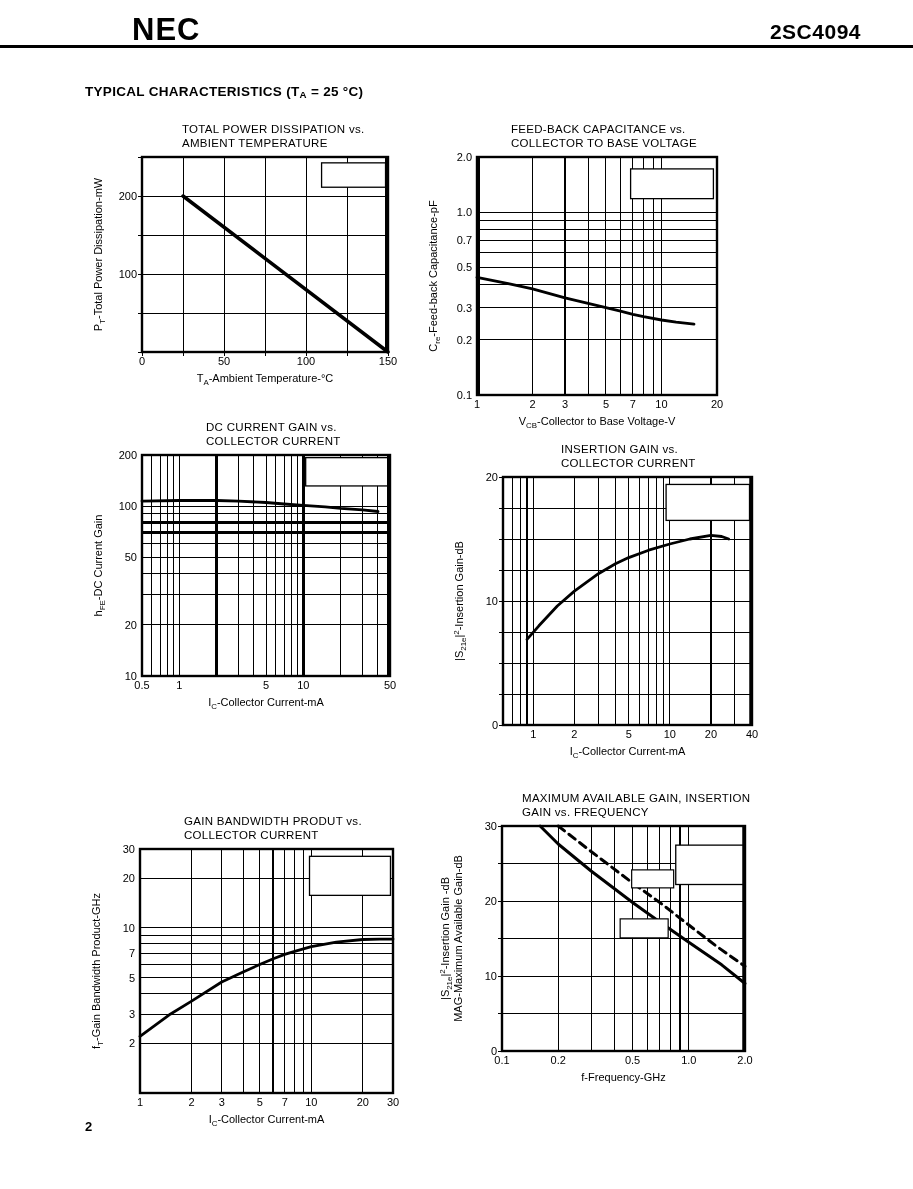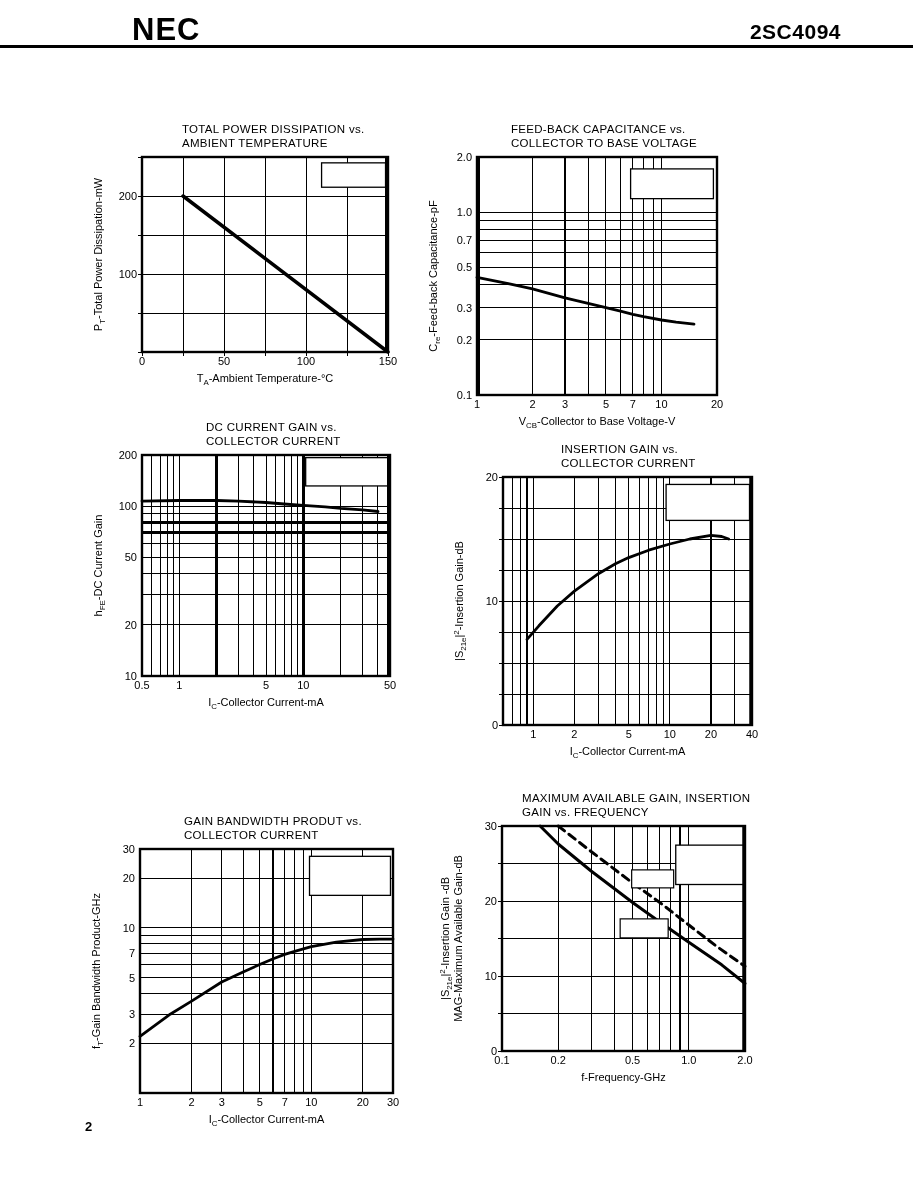--- a/index.html
+++ b/index.html
@@ -1,34 +1,35 @@
 <!DOCTYPE html>
 <html><head>
 <meta charset="utf-8">
 <style>
   html,body{margin:0;padding:0;background:#e8e8e8;}
   .page{position:relative;width:913px;height:1189px;background:#ffffff;
         font-family:"Liberation Sans",sans-serif;color:#000;overflow:hidden;}
   .brand{position:absolute;left:84px;top:12px;font-size:31px;font-weight:800;
          letter-spacing:1px;transform:scaleY(1.02);margin-left:48px;}
-  .part{position:absolute;right:72px;top:20px;font-size:21px;font-weight:700;letter-spacing:0.5px;}
+  .part{position:absolute;right:52px;top:20px;font-size:21px;font-weight:700;letter-spacing:0.5px;}
   .hrule{position:absolute;left:0;top:45px;width:913px;height:3px;background:#000;}
   .sect{position:absolute;left:85px;top:84px;font-size:13.5px;font-weight:700;letter-spacing:0.3px;}
   .pagenum{position:absolute;left:85px;top:1119px;font-size:13px;font-weight:700;}
   .chart{position:absolute;text-align:right;}
   .chart svg{display:block;}
   svg text{fill:#000;}
 </style>
 </head>
 <body>
 
 <div class="page">
   <div class="brand">NEC</div>
   <div class="part">2SC4094</div>
   <div class="hrule"></div>
+  <div class="sect"><span>TYPICAL  CHARACTERISTICS (T</span><span style="font-size: 0.72em; vertical-align: -0.18em;">A</span><span> = 25 °C)</span></div>
   <div id="charts">
       <div class="chart" style="left: 80px; top: 109px;">
         <svg width="332" height="293" viewBox="0 0 332 293">
           <g stroke="#000" stroke-width="1" shape-rendering="crispEdges">
             <line x1="62" y1="48" x2="62" y2="243"></line>
             <line x1="103" y1="48" x2="103" y2="243"></line>
             <line x1="144" y1="48" x2="144" y2="243"></line>
             <line x1="185" y1="48" x2="185" y2="243"></line>
             <line x1="226" y1="48" x2="226" y2="243"></line>
             <line x1="267" y1="48" x2="267" y2="243"></line>

